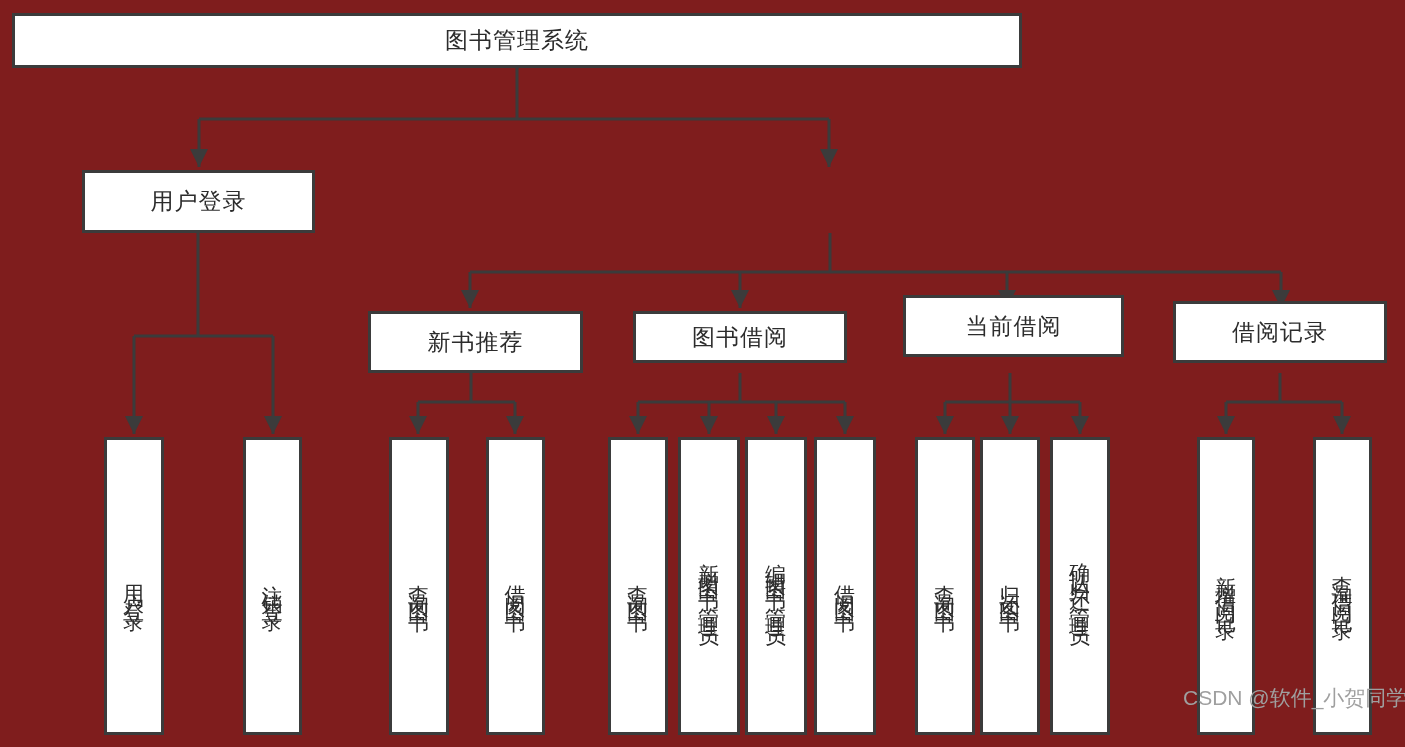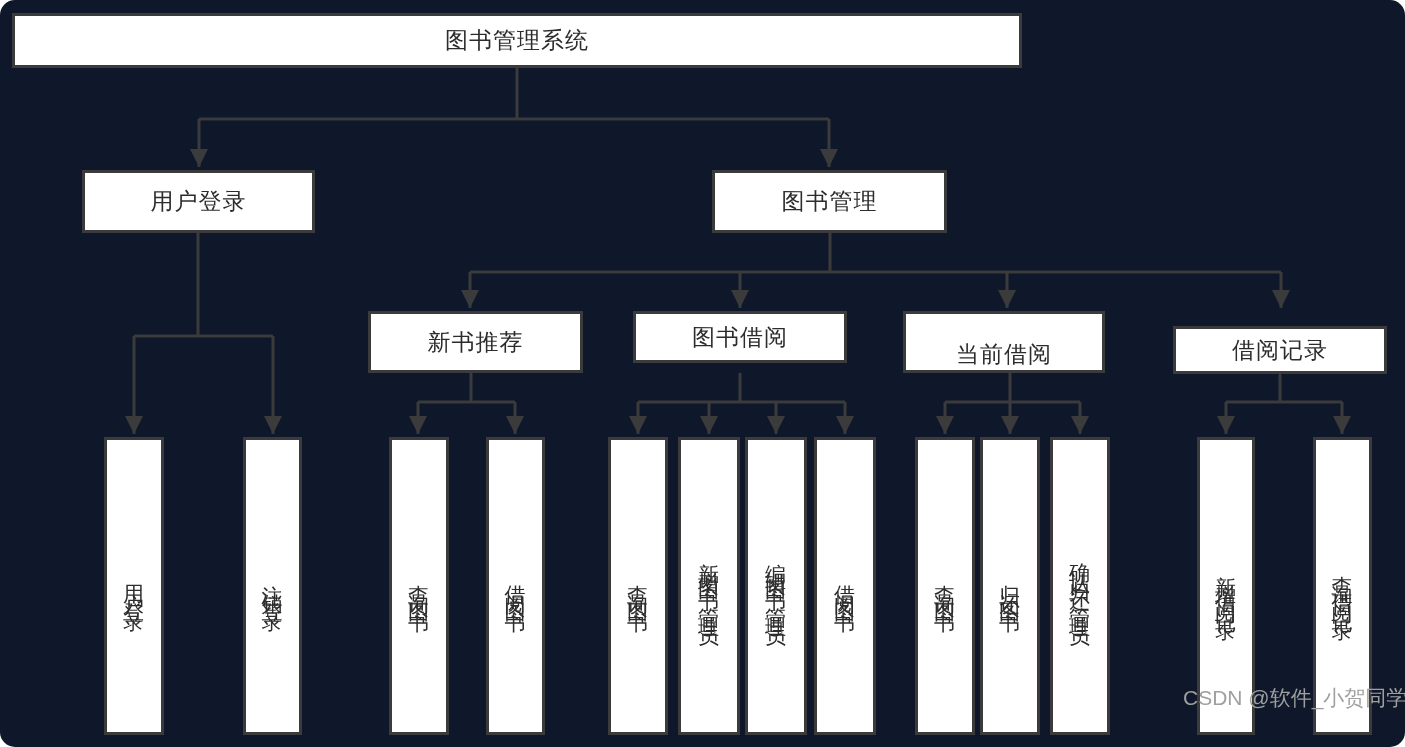--- a/index.html
+++ b/index.html
@@ -5,23 +5,22 @@
   html, body {
     margin: 0;
     padding: 0;
     background: #ffffff;
     font-family: "Liberation Sans", sans-serif;
   }
   #canvas {
     position: relative;
     width: 1405px;
     height: 747px;
-    background: #0f172a;
+    background: #7f1d1d;
     overflow: hidden;
-    border-radius: 15px;
   }
   #connectors {
     position: absolute;
     left: 0;
     top: 0;
     width: 1405px;
     height: 747px;
     z-index: 1;
   }
   .node {
@@ -104,34 +103,31 @@
     </g>
   </svg>
 
   <div class="node node-h" style="left:12px; top:13px; width:1010px; height:55px;">
     <span>图书管理系统</span>
   </div>
 
   <div class="node node-h" style="left:82px; top:170px; width:233px; height:63px;">
     <span>用户登录</span>
   </div>
-  <div class="node node-h" style="left:712px; top:170px; width:235px; height:63px;">
-    <span>图书管理</span>
-  </div>
 
   <div class="node node-h" style="left:368px; top:311px; width:215px; height:62px;">
     <span>新书推荐</span>
   </div>
   <div class="node node-h" style="left:633px; top:311px; width:214px; height:52px;">
     <span>图书借阅</span>
   </div>
-  <div class="node node-h" style="left:903px; top:311px; width:202px; height:62px;align-items:flex-end;">
+  <div class="node node-h" style="left:903px; top:295px; width:221px; height:62px;">
     <span>当前借阅</span>
   </div>
-  <div class="node node-h" style="left:1173px; top:326px; width:214px; height:48px;">
+  <div class="node node-h" style="left:1173px; top:301px; width:214px; height:62px;">
     <span>借阅记录</span>
   </div>
 
   <div class="node node-v" style="left:104px; top:437px; width:60px; height:298px;">
     <span class="vtext">用户登录</span>
   </div>
   <div class="node node-v" style="left:243px; top:437px; width:59px; height:298px;">
     <span class="vtext">注销登录</span>
   </div>
 

